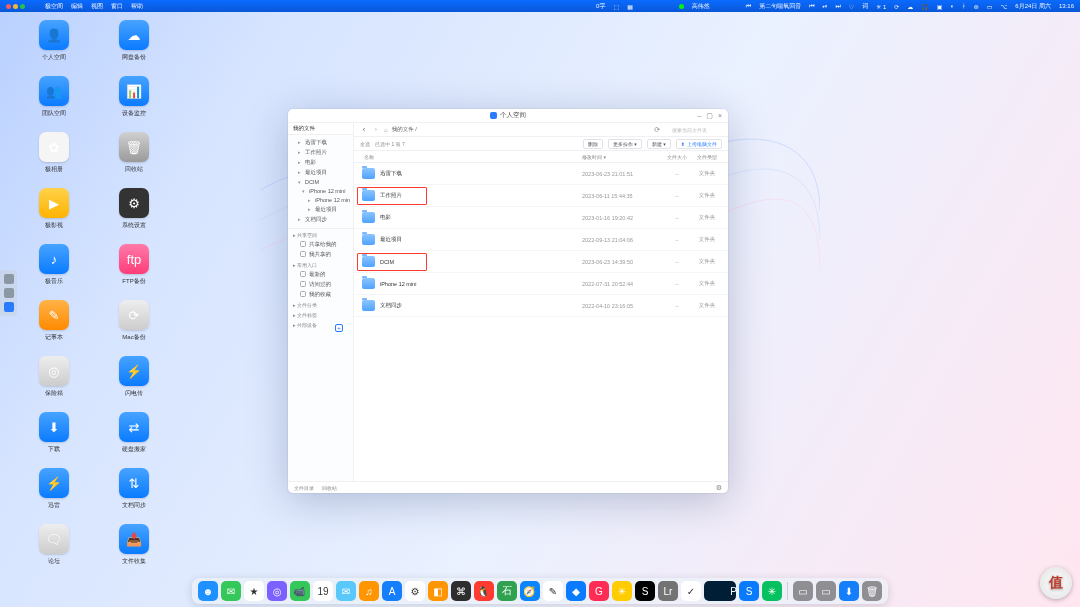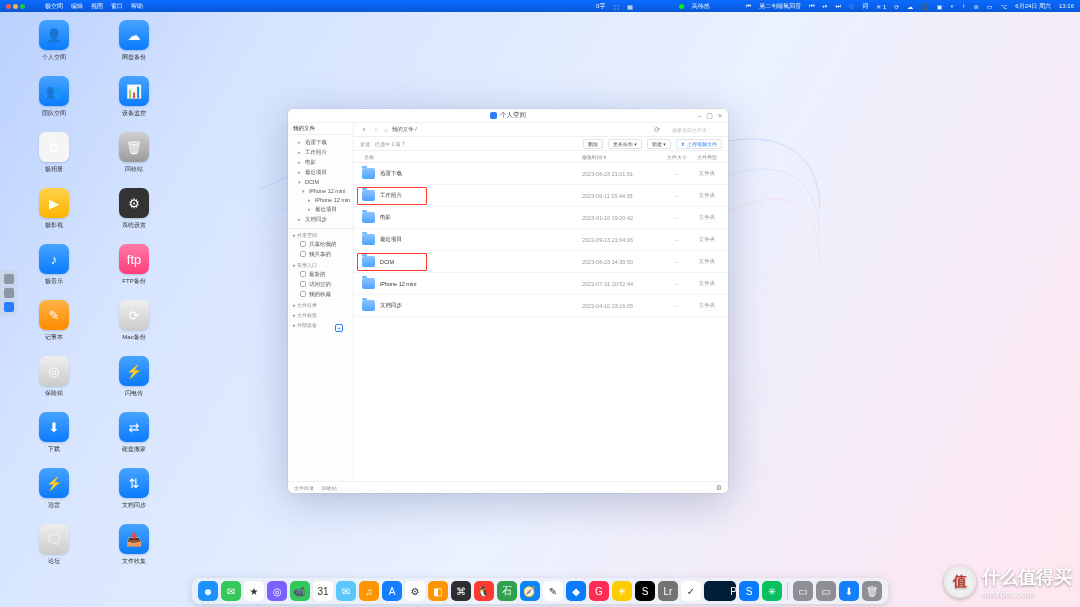--- a/index.html
+++ b/index.html
@@ -440,21 +440,21 @@
     <span class="gear">⚙</span>
   </div>
 </div>
 
 <div class="dock" id="dock">
     <div class="dapp" style="background: rgb(30, 144, 255);">☻</div>
     <div class="dapp" style="background: rgb(52, 199, 89);">✉</div>
     <div class="dapp" style="background: rgb(255, 255, 255); color: rgb(51, 51, 51);">★</div>
     <div class="dapp" style="background: rgb(123, 97, 255);">◎</div>
     <div class="dapp" style="background: rgb(52, 199, 89);">📹</div>
-    <div class="dapp" style="background: rgb(255, 255, 255); color: rgb(51, 51, 51);">31</div>
+    <div class="dapp" style="background: rgb(255, 255, 255); color: rgb(51, 51, 51);">19</div>
     <div class="dapp" style="background: rgb(90, 200, 250);">✉</div>
     <div class="dapp" style="background: rgb(255, 149, 0);">♫</div>
     <div class="dapp" style="background: rgb(20, 126, 251);">A</div>
     <div class="dapp" style="background: rgb(255, 255, 255); color: rgb(51, 51, 51);">⚙</div>
     <div class="dapp" style="background: rgb(255, 149, 0);">◧</div>
     <div class="dapp" style="background: rgb(46, 46, 46);">⌘</div>
     <div class="dapp" style="background: rgb(255, 59, 48);">🐧</div>
     <div class="dapp" style="background: rgb(48, 161, 78);">石</div>
     <div class="dapp" style="background: rgb(10, 132, 255);">🧭</div>
     <div class="dapp" style="background: rgb(255, 255, 255); color: rgb(51, 51, 51);">✎</div>
@@ -469,17 +469,13 @@
     <div class="dapp" style="background: rgb(7, 193, 96);">✳</div>
     <div class="sep"></div>
     <div class="dapp" style="background: rgb(142, 142, 147);">▭</div>
     <div class="dapp" style="background: rgb(142, 142, 147);">▭</div>
     <div class="dapp" style="background: rgb(20, 126, 251);">⬇</div>
     <div class="dapp" style="background: rgb(142, 142, 147);">🗑</div>
   </div>
 
 <div class="watermark">
   <div class="badge">值</div>
-  <div>
-    <div>什么值得买</div>
-    <div class="sub">smzdm.com</div>
-  </div>
 </div>
 
 </body></html>

